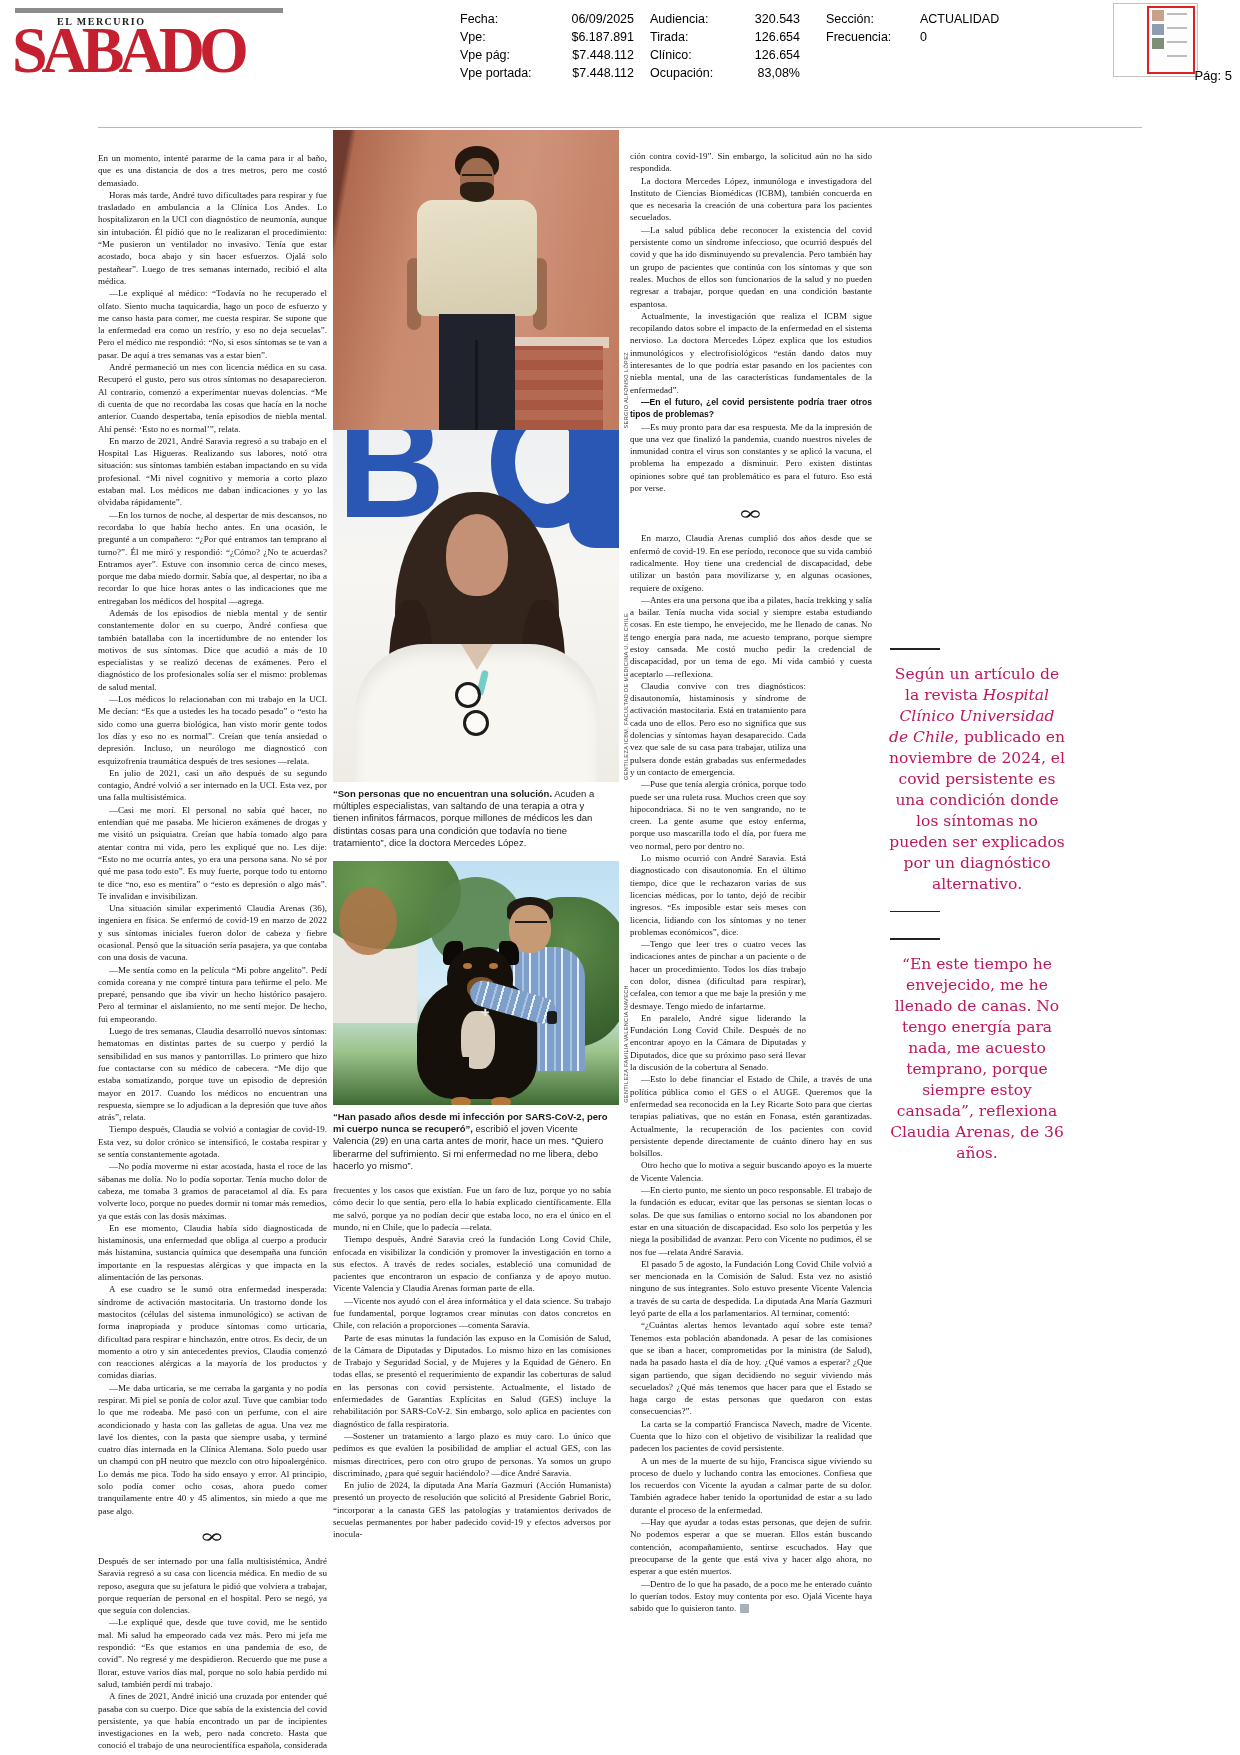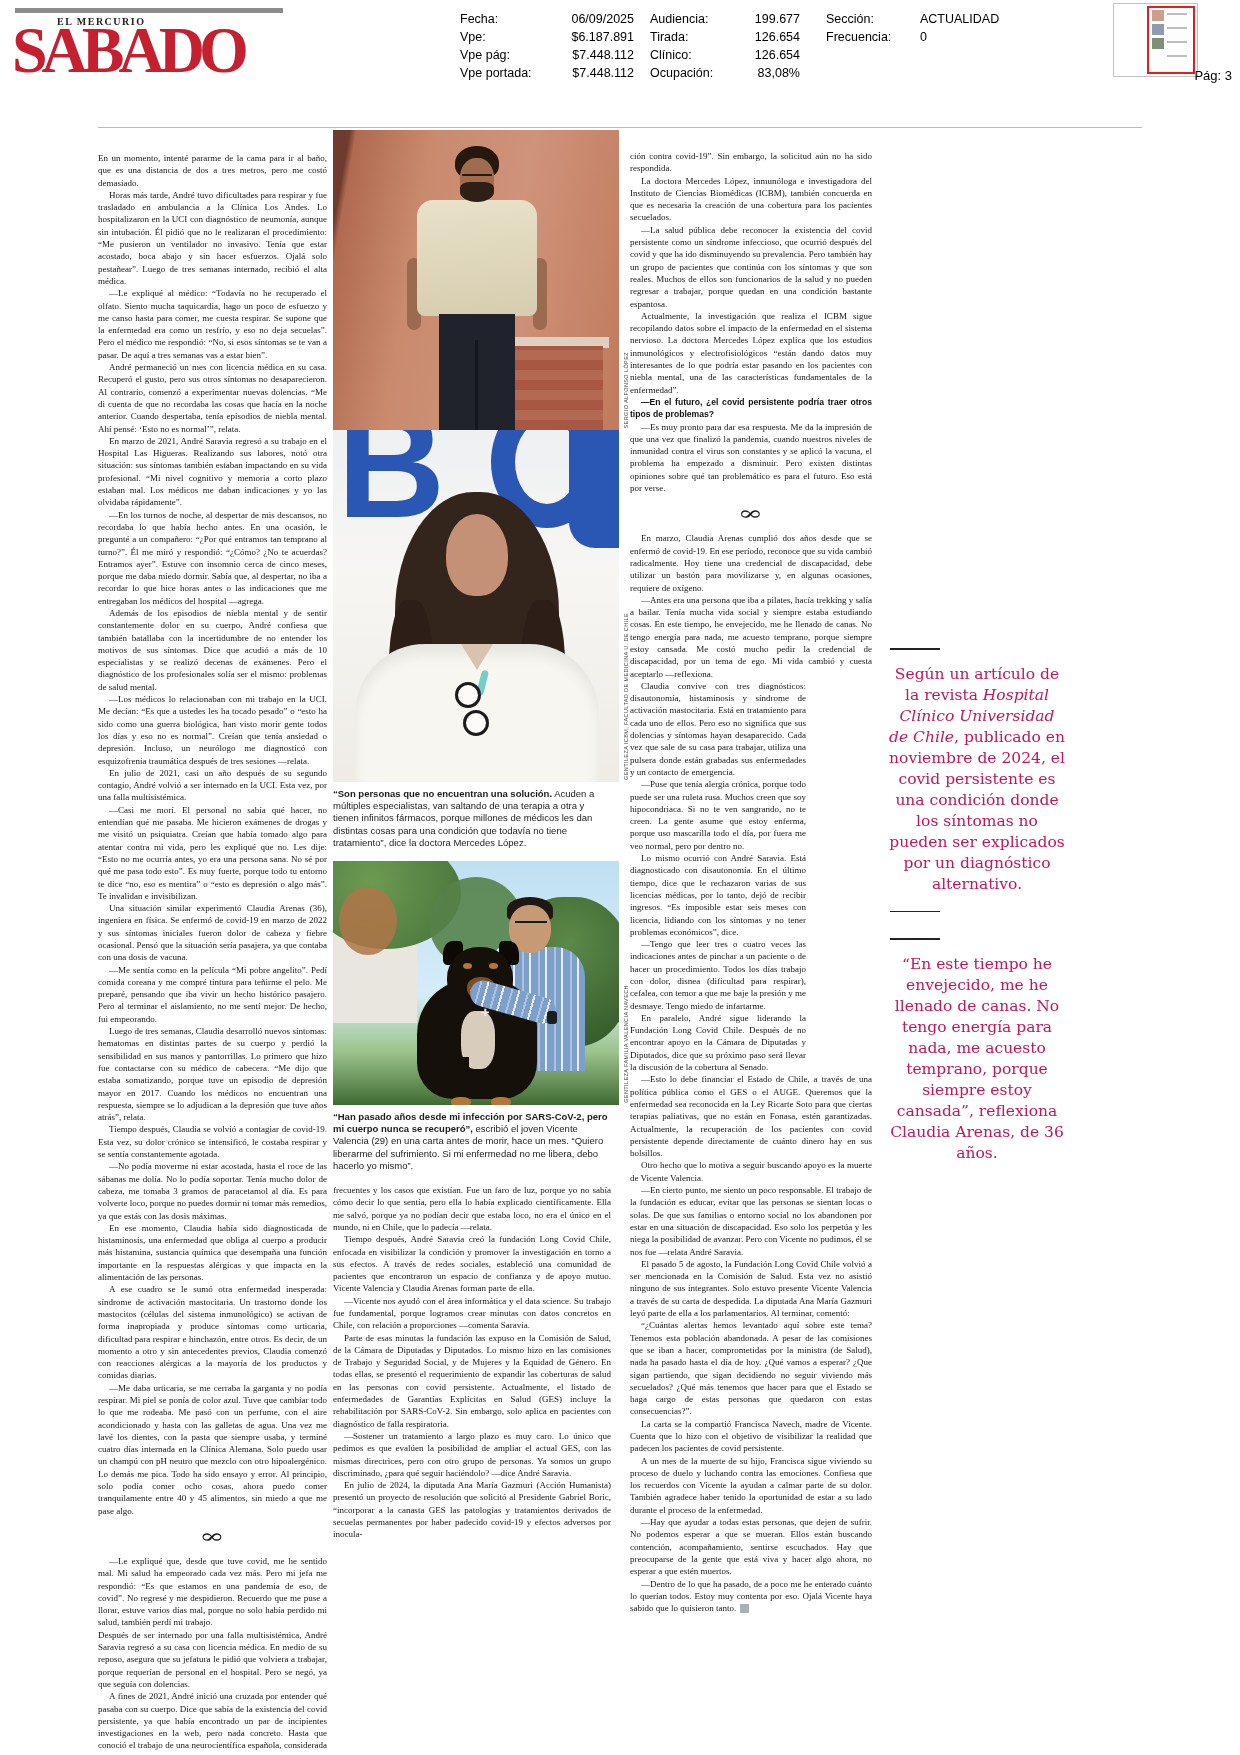--- a/index.html
+++ b/index.html
@@ -121,42 +121,42 @@
 <div class="logo-top">EL MERCURIO</div>
 <div class="logo-main" style="color:#c5202f;">SABADO</div>
 
 <div class="meta-group g1" style="left:460px;">
   <div class="mrow"><span class="mlabel">Fecha:</span><span class="mval">06/09/2025</span></div>
   <div class="mrow"><span class="mlabel">Vpe:</span><span class="mval">$6.187.891</span></div>
   <div class="mrow"><span class="mlabel">Vpe pág:</span><span class="mval">$7.448.112</span></div>
   <div class="mrow"><span class="mlabel">Vpe portada:</span><span class="mval">$7.448.112</span></div>
 </div>
 <div class="meta-group g2" style="left:650px;">
-  <div class="mrow"><span class="mlabel">Audiencia:</span><span class="mval">199.677</span></div>
+  <div class="mrow"><span class="mlabel">Audiencia:</span><span class="mval">320.543</span></div>
   <div class="mrow"><span class="mlabel">Tirada:</span><span class="mval">126.654</span></div>
   <div class="mrow"><span class="mlabel">Clínico:</span><span class="mval">126.654</span></div>
   <div class="mrow"><span class="mlabel">Ocupación:</span><span class="mval">83,08%</span></div>
 </div>
 <div class="meta-group g3" style="left:826px;">
   <div class="mrow"><span class="mlabel">Sección:</span><span class="mval">ACTUALIDAD</span></div>
   <div class="mrow"><span class="mlabel">Frecuencia:</span><span class="mval">0</span></div>
 </div>
 
 <div class="thumb">
   <div class="thumb-right">
     <div class="t-img t-img1"></div>
     <div class="t-img t-img2"></div>
     <div class="t-img t-img3"></div>
     <div class="t-line" style="top:5px"></div>
     <div class="t-line" style="top:19px"></div>
     <div class="t-line" style="top:33px"></div>
     <div class="t-line" style="top:47px"></div>
   </div>
 </div>
-<div class="pagelabel">Pág: 3</div>
+<div class="pagelabel">Pág: 5</div>
 
 <div class="toprule"></div>
 
 <div class="col col1">
   <p class="body noind">En un momento, intenté pararme de la cama para ir al baño, que es una distancia de dos a tres metros, pero me costó demasiado.</p>
   <p class="body">Horas más tarde, André tuvo dificultades para respirar y fue trasladado en ambulancia a la Clínica Los Andes. Lo hospitalizaron en la UCI con diagnóstico de neumonía, aunque sin intubación. Él pidió que no le realizaran el procedimiento: “Me pusieron un ventilador no invasivo. Tenía que estar acostado, boca abajo y sin hacer esfuerzos. Ojalá solo pestañear”. Luego de tres semanas internado, recibió el alta médica.</p>
   <p class="body">—Le expliqué al médico: “Todavía no he recuperado el olfato. Siento mucha taquicardia, hago un poco de esfuerzo y me canso hasta para comer, me cuesta respirar. Se supone que la enfermedad era como un resfrío, y eso no deja secuelas”. Pero el médico me respondió: “No, si esos síntomas se te van a pasar. De aquí a tres semanas vas a estar bien”.</p>
   <p class="body">André permaneció un mes con licencia médica en su casa. Recuperó el gusto, pero sus otros síntomas no desaparecieron. Al contrario, comenzó a experimentar nuevas dolencias. “Me di cuenta de que no recordaba las cosas que hacía en la noche anterior. Cuando despertaba, tenía episodios de niebla mental. Ahí pensé: ‘Esto no es normal’”, relata.</p>
   <p class="body">En marzo de 2021, André Saravia regresó a su trabajo en el Hospital Las Higueras. Realizando sus labores, notó otra situación: sus síntomas también estaban impactando en su vida profesional. “Mi nivel cognitivo y memoria a corto plazo estaban mal. Los médicos me daban indicaciones y yo las olvidaba rápidamente”.</p>
   <p class="body">—En los turnos de noche, al despertar de mis descansos, no recordaba lo que había hecho antes. En una ocasión, le pregunté a un compañero: “¿Por qué entramos tan temprano al turno?”. Él me miró y respondió: “¿Cómo? ¿No te acuerdas? Entramos ayer”. Estuve con insomnio cerca de cinco meses, porque me daba miedo dormir. Sabía que, al despertar, no iba a recordar lo que hice horas antes o las indicaciones que me entregaban los médicos del hospital —agrega.</p>
@@ -166,22 +166,22 @@
   <p class="body">—Casi me morí. El personal no sabía qué hacer, no entendían qué me pasaba. Me hicieron exámenes de drogas y me visitó un psiquiatra. Creían que había tomado algo para atentar contra mi vida, pero les expliqué que no. Les dije: “Esto no me ocurría antes, yo era una persona sana. No sé por qué me pasa todo esto”. Es muy fuerte, porque todo tu entorno te dice “no, eso es mentira” o “esto es depresión o algo más”. Te invalidan e invisibilizan.</p>
   <p class="body">Una situación similar experimentó Claudia Arenas (36), ingeniera en física. Se enfermó de covid-19 en marzo de 2022 y sus síntomas iniciales fueron dolor de cabeza y fiebre ocasional. Pensó que la situación sería pasajera, ya que contaba con una dosis de vacuna.</p>
   <p class="body">—Me sentía como en la película “Mi pobre angelito”. Pedí comida coreana y me compré tintura para teñirme el pelo. Me preparé, pensando que iba vivir un hecho histórico pasajero. Pero al terminar el aislamiento, no me sentí mejor. De hecho, fui empeorando.</p>
   <p class="body">Luego de tres semanas, Claudia desarrolló nuevos síntomas: hematomas en distintas partes de su cuerpo y perdió la sensibilidad en sus manos y pantorrillas. Lo primero que hizo fue contactarse con su médico de cabecera. “Me dijo que estaba somatizando, porque tuve un episodio de depresión mayor en 2017. Cuando los médicos no encuentran una respuesta, siempre se lo adjudican a la depresión que tuve años atrás”, relata.</p>
   <p class="body">Tiempo después, Claudia se volvió a contagiar de covid-19. Esta vez, su dolor crónico se intensificó, le costaba respirar y se sentía constantemente agotada.</p>
   <p class="body">—No podía moverme ni estar acostada, hasta el roce de las sábanas me dolía. No lo podía soportar. Tenía mucho dolor de cabeza, me tomaba 3 gramos de paracetamol al día. Es para volverte loco, porque no puedes dormir ni tomar más remedios, ya que estás con las dosis máximas.</p>
   <p class="body">En ese momento, Claudia había sido diagnosticada de histaminosis, una enfermedad que obliga al cuerpo a producir más histamina, sustancia química que desempaña una función importante en la respuestas alérgicas y que impacta en la alimentación de las personas.</p>
   <p class="body">A ese cuadro se le sumó otra enfermedad inesperada: síndrome de activación mastocitaria. Un trastorno donde los mastocitos (células del sistema inmunológico) se activan de forma inapropiada y produce síntomas como urticaria, dificultad para respirar e hinchazón, entre otros. Es decir, de un momento a otro y sin antecedentes previos, Claudia comenzó con reacciones alérgicas a la mayoría de los productos y comidas diarias.</p>
   <p class="body">—Me daba urticaria, se me cerraba la garganta y no podía respirar. Mi piel se ponía de color azul. Tuve que cambiar todo lo que me rodeaba. Me pasó con un perfume, con el aire acondicionado y hasta con las galletas de agua. Una vez me lavé los dientes, con la pasta que siempre usaba, y terminé cuatro días internada en la Clínica Alemana. Solo puedo usar un champú con pH neutro que mezclo con otro hipoalergénico. Lo demás me pica. Todo ha sido ensayo y error. Al principio, solo podía comer ocho cosas, ahora puedo comer tranquilamente entre 40 y 45 alimentos, sin miedo a que me pase algo.</p>
   <div class="orn">∞</div>
+  <p class="body noind">Después de ser internado por una falla multisistémica, André Saravia regresó a su casa con licencia médica. En medio de su reposo, asegura que su jefatura le pidió que volviera a trabajar, porque requerían de personal en el hospital. Pero se negó, ya que seguía con dolencias.</p>
   <p class="body">—Le expliqué que, desde que tuve covid, me he sentido mal. Mi salud ha empeorado cada vez más. Pero mi jefa me respondió: “Es que estamos en una pandemia de eso, de covid”. No regresé y me despidieron. Recuerdo que me puse a llorar, estuve varios días mal, porque no solo había perdido mi salud, también perdí mi trabajo.</p>
-  <p class="body noind">Después de ser internado por una falla multisistémica, André Saravia regresó a su casa con licencia médica. En medio de su reposo, asegura que su jefatura le pidió que volviera a trabajar, porque requerían de personal en el hospital. Pero se negó, ya que seguía con dolencias.</p>
   <p class="body">A fines de 2021, André inició una cruzada por entender qué pasaba con su cuerpo. Dice que sabía de la existencia del covid persistente, ya que había encontrado un par de incipientes investigaciones en la web, pero nada concreto. Hasta que conoció el trabajo de una neurocientífica española, considerada como pionera en el tema: Sonia Villapol, investigadora del Centro de Neurorregeneración del Methodist Hospital Research Institute, en Texas, EE.UU.</p>
 
 </div>
 
 <div class="col col2">
 
   <div class="photo" id="photo1">
     <div class="art p1">
       <div class="p1-pedtop"></div>
         <div class="p1-ped"></div>

